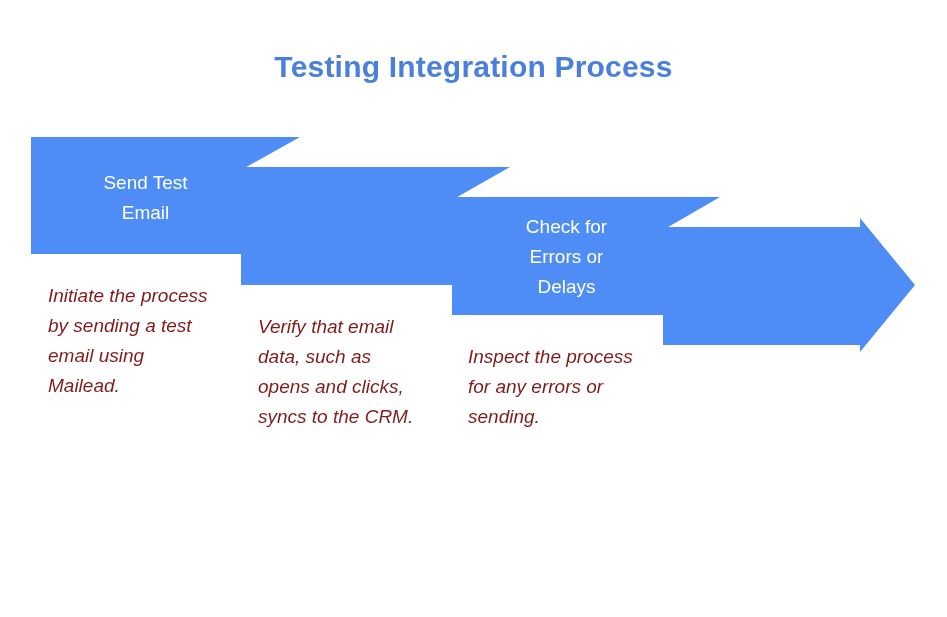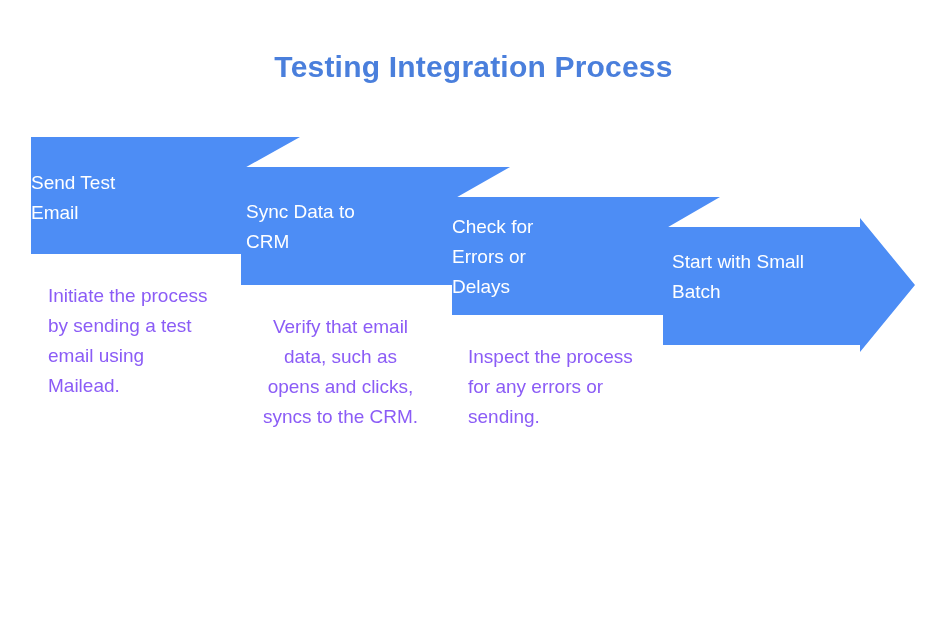--- a/index.html
+++ b/index.html
@@ -41,29 +41,32 @@
     top: 0;
     width: 947px;
     height: 617px;
   }
 
   .step-label {
     position: absolute;
     color: #ffffff;
     font-size: 19px;
     line-height: 30px;
+    text-align: center;
     white-space: pre-line;
+    padding-left: 12px;
   }
 
   .step-desc {
     position: absolute;
-    color: #8b5cf6;
+    color: #7f1d1d;
     font-size: 19px;
     line-height: 30px;
     text-align: left;
+    font-style: italic;
   }
 </style>
 </head>
 <body>
 
 <div id="diagram-canvas">
 
   <div id="page-title">Testing Integration Process</div>
 
   <svg class="svg-layer" viewBox="0 0 947 617" xmlns="http://www.w3.org/2000/svg">
@@ -74,25 +77,21 @@
 
     <polygon points="452,197 720,197 663,230 663,315 452,315" fill="#4d8df5"></polygon>
 
     <polygon points="663,227 860,227 860,218 915,285 860,352 860,345 663,345" fill="#4d8df5"></polygon>
   </svg>
 
   <div class="step-label" style="left:31px; top:168px; width:205px;">Send Test
 Email</div>
   <div class="step-desc" style="left:48px; top:281px; width:160px;">Initiate the process by sending a test email using Mailead.</div>
 
-  <div class="step-label" style="left:246px; top:197px; width:205px;">Sync Data to
-CRM</div>
-  <div class="step-desc" style="left:258px; top:312px; width:165px;text-align:center;">Verify that email data, such as opens and clicks, syncs to the CRM.</div>
+  <div class="step-desc" style="left:258px; top:312px; width:165px;">Verify that email data, such as opens and clicks, syncs to the CRM.</div>
 
   <div class="step-label" style="left:452px; top:212px; width:205px;">Check for
 Errors or
 Delays</div>
   <div class="step-desc" style="left:468px; top:342px; width:170px;">Inspect the process for any errors or sending.</div>
 
-  <div class="step-label" style="left:672px; top:247px; width:190px;">Start with Small
-Batch</div>
 
 </div>
 
 </body></html>

